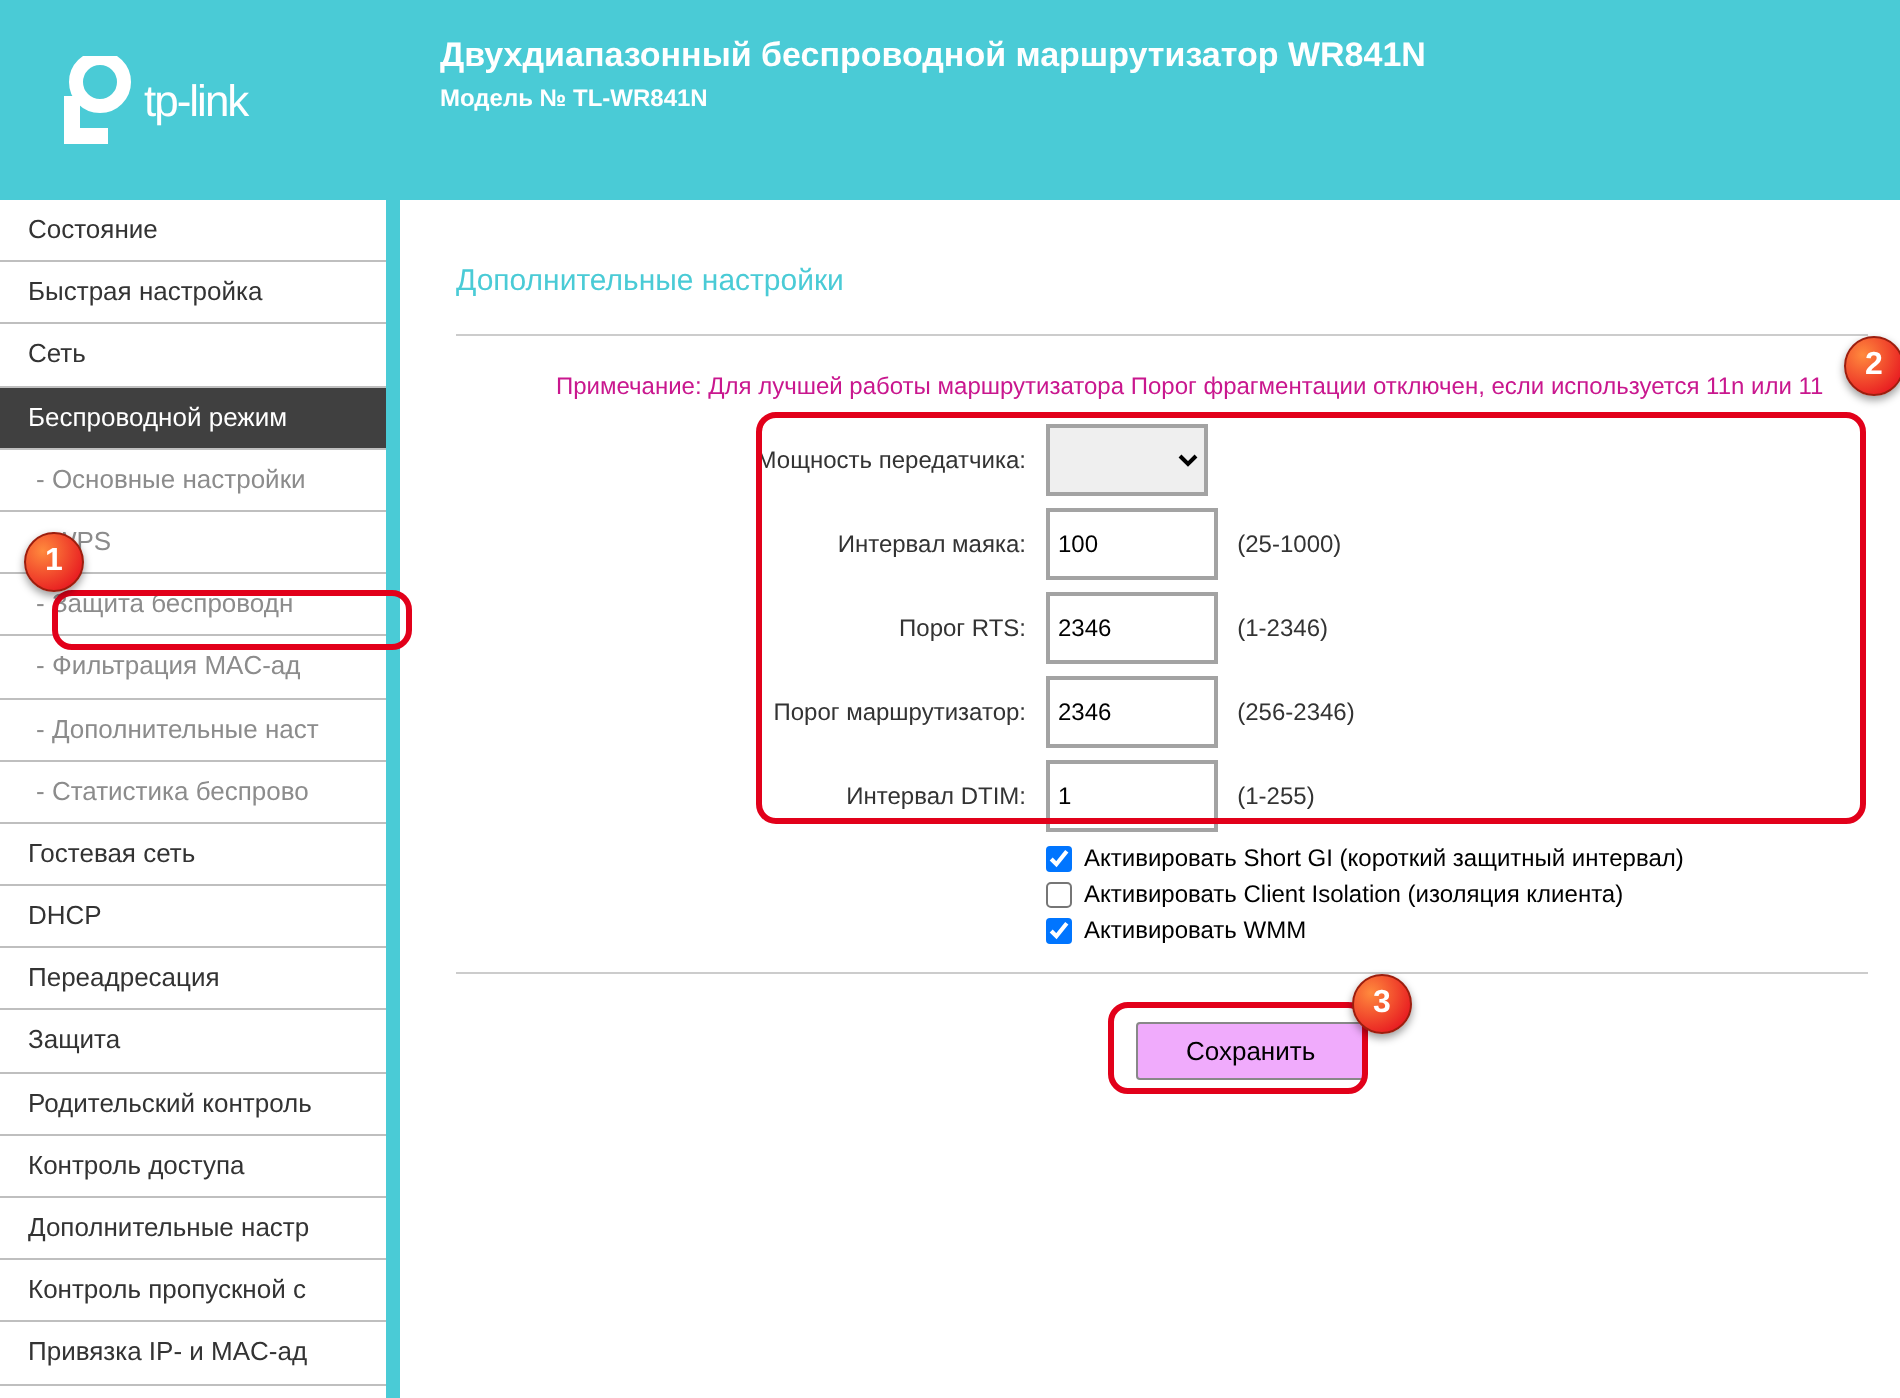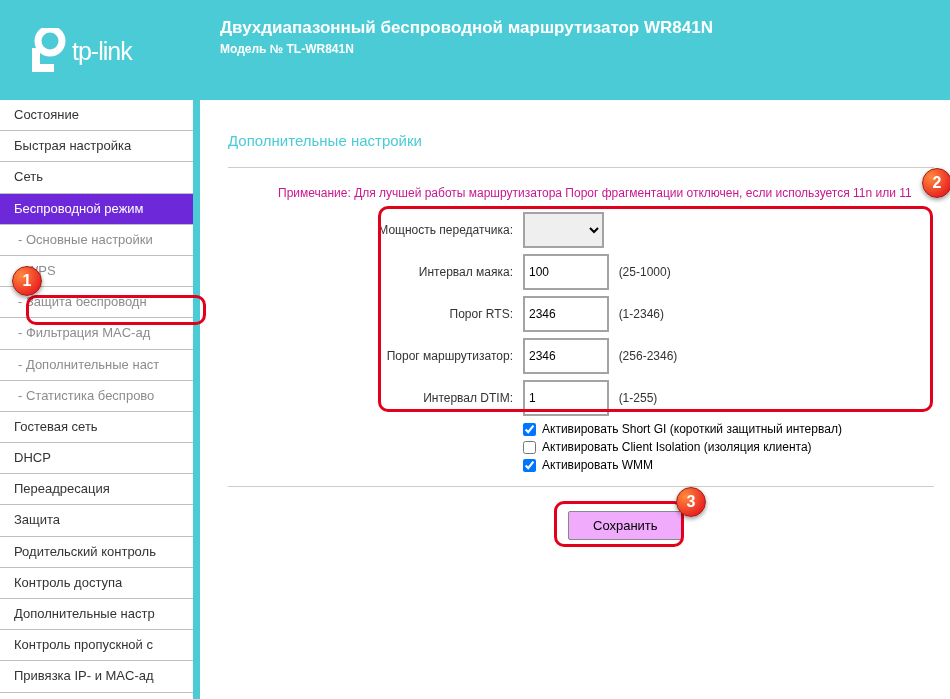--- a/index.html
+++ b/index.html
@@ -6,34 +6,34 @@
 body { font-family: Arial, sans-serif; font-size: 13px; background: #fff; }
 .container { width: 950px; height: 699px; position: relative; background: #fff; }
 .header {
   background: #4acbd6; color: #fff; padding: 18px 0 18px 220px;
   position: relative; height: 100px;
 }
 .logo {
   position: absolute; left: 28px; top: 28px; display: flex; align-items: center;
 }
 .logo-mark { width: 38px; height: 46px; position: relative; margin-right: 6px; }
-.logo-text { font-size: 25px; font-weight: 300; letter-spacing: -1px; }
+.logo-text { font-size: 22px; font-weight: 300; letter-spacing: -1px; }
 .header-title { font-size: 17px; font-weight: bold; margin-bottom: 4px; }
 .header-sub { font-size: 12px; font-weight: bold; }
 .body { display: flex; height: 599px; }
 .sidebar {
   width: 200px; background: #fff; border-right: 7px solid #4acbd6;
   overflow: hidden; flex-shrink: 0;
 }
 .nav-item {
   padding: 6px 10px 6px 14px; border-bottom: 1px solid #bfbfbf;
   color: #333; cursor: pointer; white-space: nowrap; overflow: hidden;
   font-size: 13px; line-height: 1.4;
 }
-.nav-item.active { background: #6d28d9; color: #fff; }
+.nav-item.active { background: #404040; color: #fff; }
 .nav-sub { color: #8c8c8c; padding-left: 18px; }
 .content { flex: 1; padding: 32px 16px 0 28px; overflow: hidden; position: relative; }
 .page-title { color: #4acbd6; font-size: 15px; margin-bottom: 18px; }
 .divider { border: none; border-top: 1px solid #ccc; margin-bottom: 18px; }
 .note { color: #c9178e; font-size: 12px; text-align: left; padding-left: 50px; margin-bottom: 12px; }
 .form-row { display: flex; align-items: center; margin-bottom: 6px; }
 .form-label { width: 295px; text-align: right; padding-right: 10px; color: #333; font-size: 12px; }
 .form-ctrl select, .form-ctrl input[type=text] {
   border: 2px solid #a3a3a3; padding: 16px 4px; font-size: 12px; height: 18px;
 }

